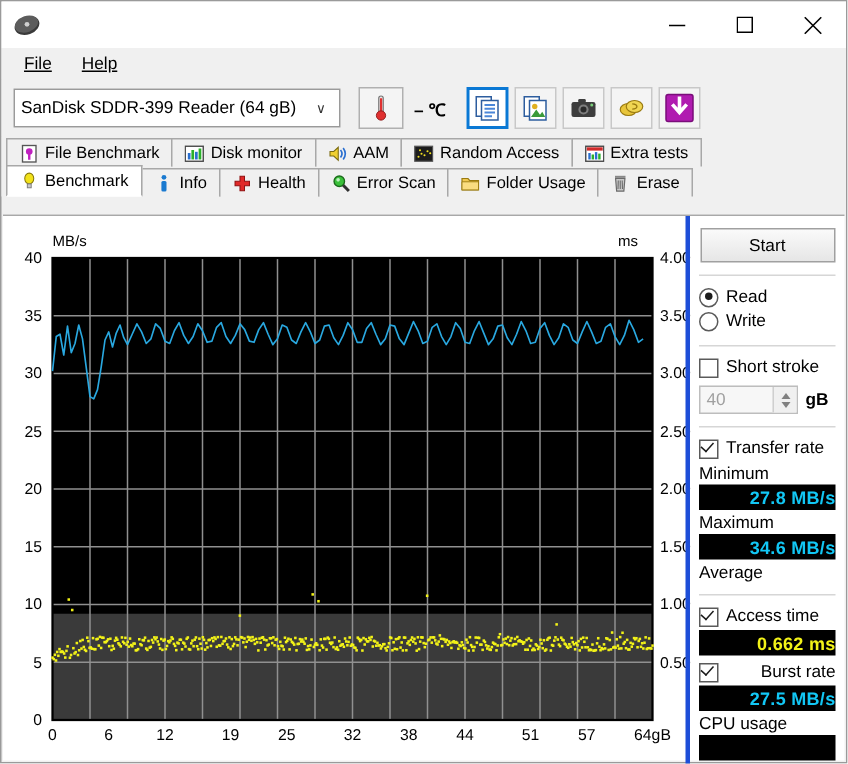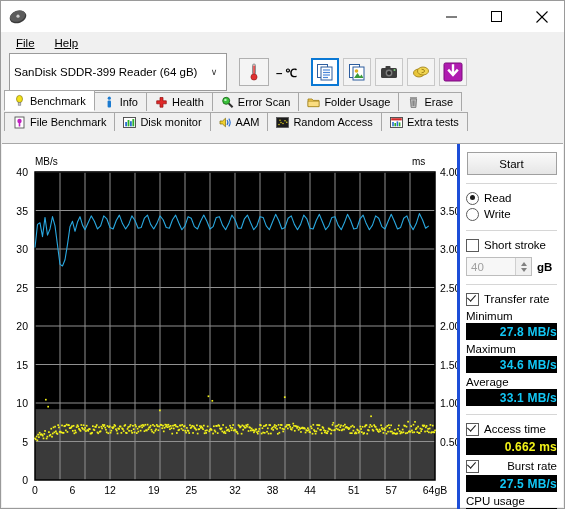--- a/index.html
+++ b/index.html
@@ -23,21 +23,21 @@
 
   
   .menubar{height:21px;background:#f0f0f0;display:flex;align-items:center;
            padding-left:6px;gap:2px;}
   .menuitem{padding:2px 9px;font-size:11.5px;}
   .menuitem u{}
 
   
   .toolbar{height:38px;background:#f0f0f0;display:flex;align-items:center;
            padding:0 8px;gap:0;position:relative;}
-  .combo{width:218px;height:38px;background:#fff;border:1px solid #9a9a9a;
+  .combo{width:218px;height:26px;background:#fff;border:1px solid #9a9a9a;
          display:flex;align-items:center;padding:0 4px;font-size:11.5px;
          box-sizing:border-box;}
   .combo .lbl{flex:1;white-space:nowrap;overflow:hidden;}
   .combo .chev{width:16px;text-align:center;color:#333;font-size:9px;}
   .tempbox{width:28px;height:26px;border:1px solid #b0b0b0;background:#f4f4f4;
            margin-left:12px;display:flex;align-items:center;justify-content:center;}
   .temptext{margin-left:7px;font-size:11.5px;font-weight:bold;white-space:nowrap;}
   .tbtns{display:flex;gap:4px;margin-left:14px;}
   .tbtn{width:28px;height:28px;border:1px solid #c8c8c8;background:#f4f4f4;
         display:flex;align-items:center;justify-content:center;box-sizing:border-box;}
@@ -192,80 +192,20 @@
       <div class="tbtn">
         <svg width="20" height="20" viewBox="0 0 20 20">
           <rect x="1" y="1" width="18" height="18" rx="1.5" fill="#b01bb0" stroke="#7a0d7a" stroke-width="1"></rect>
           <path d="M10 3.5 L10 11.5 M6 8.5 L10 13 L14 8.5" fill="none" stroke="#fff" stroke-width="2.4" stroke-linecap="square"></path>
         </svg>
       </div>
     </div>
 
   </div>
 
-  <div class="tabrow tabrow2">
-    <div class="tab active">
-      <span class="ti">
-        <svg width="13" height="13" viewBox="0 0 13 13">
-            <ellipse cx="6.5" cy="5" rx="3" ry="3.6" fill="#f2e21a" stroke="#8a7a08" stroke-width="0.7"></ellipse>
-            <rect x="5.2" y="8.6" width="2.6" height="2.6" fill="#c8c8c8" stroke="#777" stroke-width="0.6"></rect>
-          </svg>
-      </span>
-      <span>Benchmark</span>
-    </div>
-    <div class="tab">
-      <span class="ti">
-        <svg width="13" height="13" viewBox="0 0 13 13">
-            <rect x="4.6" y="4.6" width="3.4" height="7" rx="1" fill="#1a7ad0"></rect>
-            <circle cx="6.3" cy="2.2" r="1.6" fill="#1a7ad0"></circle>
-          </svg>
-      </span>
-      <span>Info</span>
-    </div>
-    <div class="tab">
-      <span class="ti">
-        <svg width="13" height="13" viewBox="0 0 13 13">
-            <path d="M5 1.5 H8 V4.8 H11.3 V7.8 H8 V11.2 H5 V7.8 H1.7 V4.8 H5 Z" fill="#e02828" stroke="#901010" stroke-width="0.7"></path>
-          </svg>
-      </span>
-      <span>Health</span>
-    </div>
-    <div class="tab">
-      <span class="ti">
-        <svg width="13" height="13" viewBox="0 0 13 13">
-            <circle cx="5.2" cy="4.8" r="3.5" fill="#3ac03a" stroke="#1a6a1a" stroke-width="0.9"></circle>
-            <circle cx="4.4" cy="3.9" r="1.2" fill="#bdf0bd"></circle>
-            <line x1="7.8" y1="7.5" x2="11.6" y2="11.3" stroke="#303030" stroke-width="2"></line>
-          </svg>
-      </span>
-      <span>Error Scan</span>
-    </div>
-    <div class="tab">
-      <span class="ti">
-        <svg width="13" height="13" viewBox="0 0 13 13">
-            <path d="M1 3 H5 L6.2 4.4 H12 V10.6 H1 Z" fill="#f0c850" stroke="#9a7a10" stroke-width="0.8"></path>
-            <path d="M1 5.2 H12 V10.6 H1 Z" fill="#fadd80" stroke="#9a7a10" stroke-width="0.6"></path>
-          </svg>
-      </span>
-      <span>Folder Usage</span>
-    </div>
-    <div class="tab">
-      <span class="ti">
-        <svg width="13" height="13" viewBox="0 0 13 13">
-            <rect x="3" y="1.2" width="7" height="1.4" fill="#888"></rect>
-            <path d="M3.4 3 H9.6 L8.9 11.4 H4.1 Z" fill="#c8c8c8" stroke="#6a6a6a" stroke-width="0.8"></path>
-            <line x1="5.2" y1="4.4" x2="5.0" y2="10" stroke="#6a6a6a" stroke-width="0.7"></line>
-            <line x1="6.5" y1="4.4" x2="6.5" y2="10" stroke="#6a6a6a" stroke-width="0.7"></line>
-            <line x1="7.8" y1="4.4" x2="8.0" y2="10" stroke="#6a6a6a" stroke-width="0.7"></line>
-          </svg>
-      </span>
-      <span>Erase</span>
-    </div>
-  </div>
-
   <div class="tabrow">
     <div class="tab">
       <span class="ti">
         <svg width="13" height="13" viewBox="0 0 13 13">
             <rect x="2" y="1" width="9" height="11" fill="#fff" stroke="#555" stroke-width="0.9"></rect>
             <circle cx="6.5" cy="5" r="2.2" fill="#c020c0"></circle>
             <rect x="5.7" y="6.5" width="1.6" height="4" fill="#c020c0"></rect>
           </svg>
       </span>
       <span>File Benchmark</span>
@@ -311,20 +251,80 @@
         <svg width="13" height="13" viewBox="0 0 13 13">
             <rect x="0.5" y="1.5" width="12" height="10" fill="#fff" stroke="#444" stroke-width="0.9"></rect>
             <rect x="1.2" y="2.2" width="10.6" height="2.2" fill="#d02a2a"></rect>
             <rect x="2.2" y="6" width="1.6" height="4.3" fill="#2a6fd0"></rect>
             <rect x="4.4" y="7" width="1.6" height="3.3" fill="#2ab02a"></rect>
             <rect x="6.6" y="5.4" width="1.6" height="4.9" fill="#2a6fd0"></rect>
             <rect x="8.8" y="6.4" width="1.6" height="3.9" fill="#2ab02a"></rect>
           </svg>
       </span>
       <span>Extra tests</span>
+    </div>
+  </div>
+
+  <div class="tabrow tabrow2">
+    <div class="tab active">
+      <span class="ti">
+        <svg width="13" height="13" viewBox="0 0 13 13">
+            <ellipse cx="6.5" cy="5" rx="3" ry="3.6" fill="#f2e21a" stroke="#8a7a08" stroke-width="0.7"></ellipse>
+            <rect x="5.2" y="8.6" width="2.6" height="2.6" fill="#c8c8c8" stroke="#777" stroke-width="0.6"></rect>
+          </svg>
+      </span>
+      <span>Benchmark</span>
+    </div>
+    <div class="tab">
+      <span class="ti">
+        <svg width="13" height="13" viewBox="0 0 13 13">
+            <rect x="4.6" y="4.6" width="3.4" height="7" rx="1" fill="#1a7ad0"></rect>
+            <circle cx="6.3" cy="2.2" r="1.6" fill="#1a7ad0"></circle>
+          </svg>
+      </span>
+      <span>Info</span>
+    </div>
+    <div class="tab">
+      <span class="ti">
+        <svg width="13" height="13" viewBox="0 0 13 13">
+            <path d="M5 1.5 H8 V4.8 H11.3 V7.8 H8 V11.2 H5 V7.8 H1.7 V4.8 H5 Z" fill="#e02828" stroke="#901010" stroke-width="0.7"></path>
+          </svg>
+      </span>
+      <span>Health</span>
+    </div>
+    <div class="tab">
+      <span class="ti">
+        <svg width="13" height="13" viewBox="0 0 13 13">
+            <circle cx="5.2" cy="4.8" r="3.5" fill="#3ac03a" stroke="#1a6a1a" stroke-width="0.9"></circle>
+            <circle cx="4.4" cy="3.9" r="1.2" fill="#bdf0bd"></circle>
+            <line x1="7.8" y1="7.5" x2="11.6" y2="11.3" stroke="#303030" stroke-width="2"></line>
+          </svg>
+      </span>
+      <span>Error Scan</span>
+    </div>
+    <div class="tab">
+      <span class="ti">
+        <svg width="13" height="13" viewBox="0 0 13 13">
+            <path d="M1 3 H5 L6.2 4.4 H12 V10.6 H1 Z" fill="#f0c850" stroke="#9a7a10" stroke-width="0.8"></path>
+            <path d="M1 5.2 H12 V10.6 H1 Z" fill="#fadd80" stroke="#9a7a10" stroke-width="0.6"></path>
+          </svg>
+      </span>
+      <span>Folder Usage</span>
+    </div>
+    <div class="tab">
+      <span class="ti">
+        <svg width="13" height="13" viewBox="0 0 13 13">
+            <rect x="3" y="1.2" width="7" height="1.4" fill="#888"></rect>
+            <path d="M3.4 3 H9.6 L8.9 11.4 H4.1 Z" fill="#c8c8c8" stroke="#6a6a6a" stroke-width="0.8"></path>
+            <line x1="5.2" y1="4.4" x2="5.0" y2="10" stroke="#6a6a6a" stroke-width="0.7"></line>
+            <line x1="6.5" y1="4.4" x2="6.5" y2="10" stroke="#6a6a6a" stroke-width="0.7"></line>
+            <line x1="7.8" y1="4.4" x2="8.0" y2="10" stroke="#6a6a6a" stroke-width="0.7"></line>
+          </svg>
+      </span>
+      <span>Erase</span>
     </div>
   </div>
 
   <div class="content">
 
     <div class="chartwrap">
       <div class="axlabel" id="lbl-mbs" style="left:33px;top:12px;">MB/s</div>
       <div class="axlabel" id="lbl-ms" style="left:410px;top:12px;">ms</div>
       <svg id="chart-svg" width="455" height="364">
           <rect x="33" y="28" width="400" height="308" fill="#000"></rect>
@@ -922,23 +922,20 @@
       <div class="resval">
           <span class="cyan">27.8 MB/s</span>
         </div>
 
       <div class="reslbl">Maximum</div>
       <div class="resval">
           <span class="cyan">34.6 MB/s</span>
         </div>
 
       <div class="reslbl">Average</div>
-      <div class="resval">
-          <span class="cyan">33.1 MB/s</span>
-        </div>
 
       <div class="hr"></div>
 
       <div class="rowc">
         <span class="cbox on"></span>
         <span>Access time</span>
       </div>
       <div class="resval">
           <span class="yellow">0.662 ms</span>
         </div>

